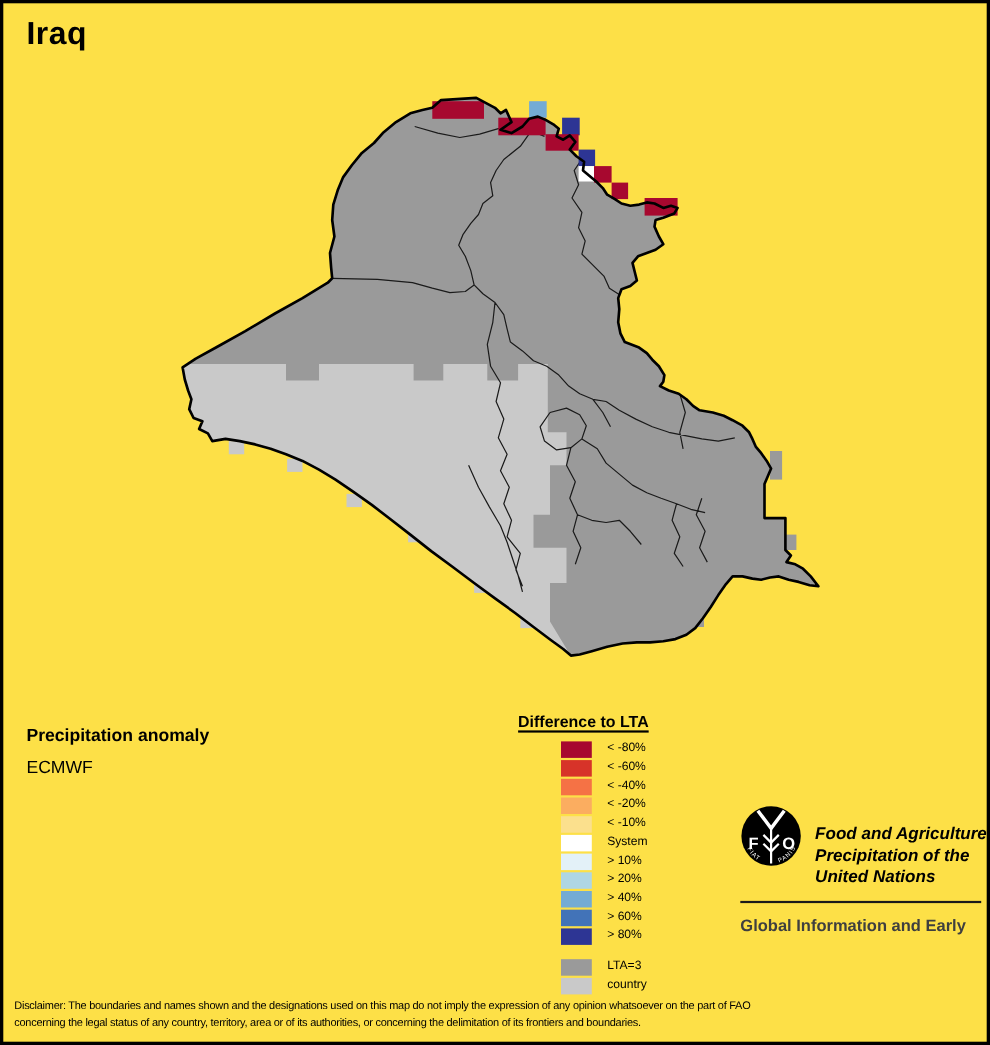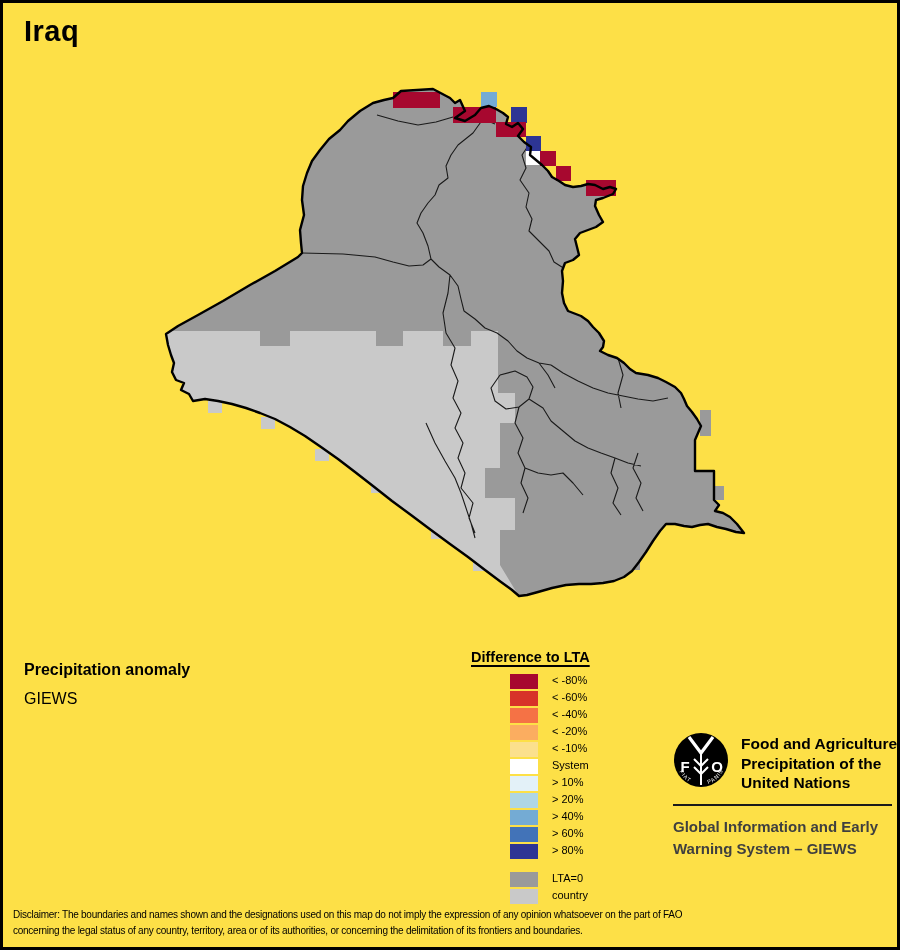--- a/index.html
+++ b/index.html
@@ -25,21 +25,21 @@
     text-decoration:underline;text-decoration-thickness:2px;text-underline-offset:3px;
     margin:0 0 9px 0;white-space:nowrap;
   }
   .lrow{height:17px;display:flex;margin-left:39px;}
   .lrow .swatch{width:28px;height:15px;flex:0 0 28px;}
   .lrow .llabel{font-size:11px;color:#000;margin-left:14px;white-space:nowrap;}
   .legend-gap{height:11px;}
   .branding{position:absolute;left:670px;top:728px;width:222px;}
   .fao-row{display:flex;align-items:flex-start;}
   .fao-logo{flex:0 0 58px;}
-  .fao-name{margin-left:10px;font-size:15.5px;font-weight:bold;line-height:19.5px;color:#000;margin-top:3px;white-space:nowrap;}
+  .fao-name{margin-left:10px;font-size:15.5px;font-weight:bold;line-height:19.5px;color:#000;margin-top:18px;white-space:nowrap;font-style:italic;}
   .brand-divider{border:none;border-top:2px solid #1a1a1a;margin:11px 0 10px 0;width:219px;}
   .giews{font-size:15px;line-height:22px;color:#3f3f3f;white-space:nowrap;font-weight:bold;}
   .disclaimer{
     position:absolute;left:10px;top:904px;width:876px;
     font-size:10px;line-height:16px;color:#000;letter-spacing:-0.25px;
   }
 </style>
 </head>
 <body>
 
@@ -103,21 +103,21 @@
         <rect x="537" y="148" width="16" height="15" fill="#A7082F"></rect>
         <rect x="553" y="163" width="15" height="15" fill="#A7082F"></rect>
         <rect x="583" y="177" width="30" height="16" fill="#A7082F"></rect>
       </g>
 
     <path fill="none" stroke="#000" stroke-width="2.4" stroke-linejoin="round" d="M390,95 L398,88 L430,86 L447,95 L452,100 L457,97 L462,108 L452,115 L462,118 L472,112 L478,105 L486,103 L493,106 L500,110 L505,114 L503,121 L509,124 L515,120 L520,126 L515,133 L521,139 L528,144 L527,152 L533,157 L539,162 L545,168 L549,174 L556,178 L562,182 L570,184 L578,183 L585,181 L592,182 L600,186 L607,184 L613,186 L610,191 L600,195 L593,197 L592,203 L596,212 L600,219 L593,224 L585,227 L577,230 L572,236 L574,244 L576,252 L570,257 L562,260 L559,268 L560,278 L559,290 L561,300 L565,308 L578,313 L585,318 L590,324 L596,330 L601,338 L600,344 L597,348 L605,352 L614,355 L621,360 L627,366 L633,370 L645,372 L655,375 L663,379 L672,384 L678,390 L681,396 L684,403 L689,409 L694,416 L698,423 L695,430 L692,437 L692,468 L711,468 L711,497 L716,502 L712,508 L720,510 L727,514 L734,521 L741,530 L733,529 L723,526 L714,524 L705,521 L697,522 L689,524 L681,523 L672,521 L663,521 L657,528 L650,538 L643,549 L636,559 L629,568 L621,574 L611,578 L600,580 L588,581 L576,581 L563,582 L549,585 L535,589 L524,592 L516,593 L509,587 L498,579 L482,567 L465,554 L447,541 L428,527 L408,512 L389,498 L370,483 L352,469 L335,456 L318,444 L302,433 L287,424 L272,416 L257,410 L243,405 L229,401 L215,398 L202,396 L190,398 L186,391 L178,387 L181,380 L173,377 L169,369 L171,360 L168,352 L165,342 L163,331 L175,323 L195,312 L220,298 L247,282 L272,268 L295,254 L299,250 L298,240 L297,227 L301,212 L299,197 L300,183 L304,170 L309,158 L317,147 L326,136 L337,127 L345,118 L357,108 L370,100 L381,97 Z"></path>
   </svg>
 
   <div class="info-block">
     <div class="info-line bold">Precipitation anomaly</div>
-    <div class="info-line">GIEWS</div>
+    <div class="info-line">ECMWF</div>
   </div>
 
   <div class="legend">
     <div class="legend-title">Difference to LTA</div>
     <div id="legend-rows">
         <div class="lrow">
           <span class="swatch" style="background: rgb(167, 8, 47);"></span>
           <span class="llabel">&lt; -80%</span>
         </div>
         <div class="lrow">
@@ -158,21 +158,21 @@
         </div>
         <div class="lrow">
           <span class="swatch" style="background: rgb(45, 53, 148);"></span>
           <span class="llabel">&gt; 80%</span>
         </div>
       </div>
     <div class="legend-gap"></div>
     <div id="legend-base">
         <div class="lrow">
           <span class="swatch" style="background: rgb(154, 154, 154);"></span>
-          <span class="llabel">LTA=0</span>
+          <span class="llabel">LTA=3</span>
         </div>
         <div class="lrow">
           <span class="swatch" style="background: rgb(201, 201, 201);"></span>
           <span class="llabel">country</span>
         </div>
       </div>
   </div>
 
   <div class="branding">
     <div class="fao-row">
@@ -193,21 +193,20 @@
       </svg>
       <div class="fao-name">
         <div>Food and Agriculture</div>
         <div>Precipitation of the</div>
         <div>United Nations</div>
       </div>
     </div>
     <hr class="brand-divider">
     <div class="giews">
       <div>Global Information and Early</div>
-      <div>Warning System – GIEWS</div>
     </div>
   </div>
 
   <div class="disclaimer">
     <div>Disclaimer: The boundaries and names shown and the designations used on this map do not imply the expression of any opinion whatsoever on the part of FAO</div>
     <div>concerning the legal status of any country, territory, area or of its authorities, or concerning the delimitation of its frontiers and boundaries.</div>
   </div>
 
 </div>
 

